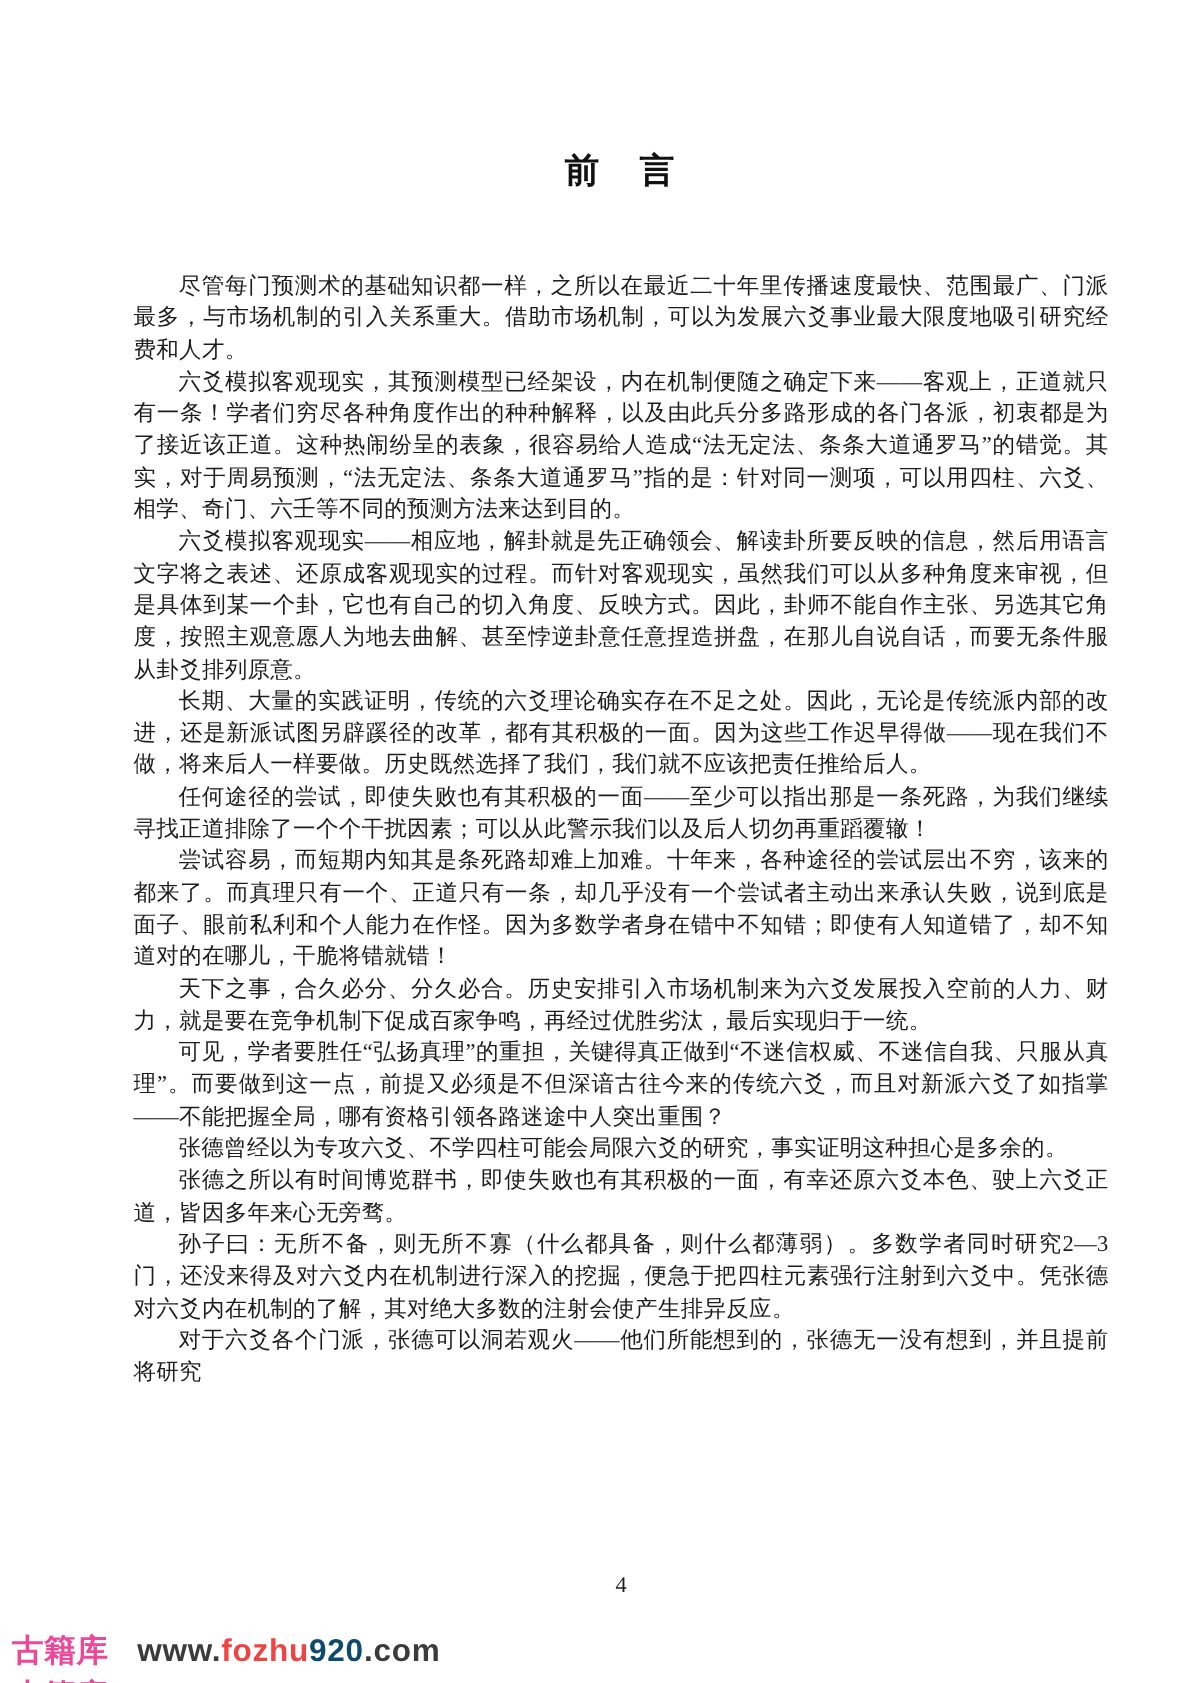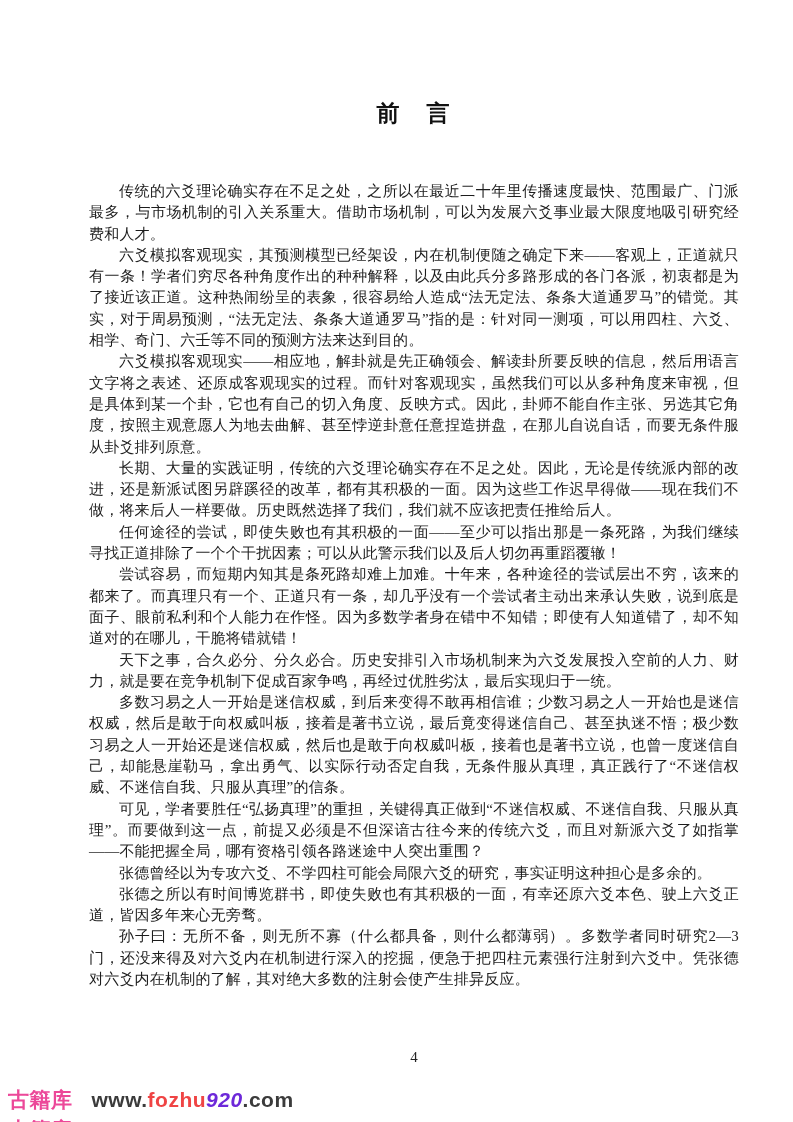--- a/index.html
+++ b/index.html
@@ -58,42 +58,42 @@
     font-weight: bold;
     font-size: 21px;
     white-space: nowrap;
     letter-spacing: 0.5px;
   }
   .wm-main   { top: 1086px; }
   .wm-clipped{ top: 1116px; }
   .wm-name { color: #ec4899; margin-right: 19px; }
   .wm-url  { color: #3b3b3b; }
   .wm-green{ color: #ef4444; }
-  .wm-red  { color: #6d28d9; font-style: italic; }
+  .wm-red  { color: #0c4a6e; }
 </style>
 </head>
 <body>
 
 <div class="page">
 
   <h1 class="title">前　言</h1>
 
   <div class="content">
-      <p class="para">传统的六爻理论确实存在不足之处，之所以在最近二十年里传播速度最快、范围最广、门派最多，与市场机制的引入关系重大。借助市场机制，可以为发展六爻事业最大限度地吸引研究经费和人才。</p>
+      <p class="para">尽管每门预测术的基础知识都一样，之所以在最近二十年里传播速度最快、范围最广、门派最多，与市场机制的引入关系重大。借助市场机制，可以为发展六爻事业最大限度地吸引研究经费和人才。</p>
       <p class="para">六爻模拟客观现实，其预测模型已经架设，内在机制便随之确定下来——客观上，正道就只有一条！学者们穷尽各种角度作出的种种解释，以及由此兵分多路形成的各门各派，初衷都是为了接近该正道。这种热闹纷呈的表象，很容易给人造成“法无定法、条条大道通罗马”的错觉。其实，对于周易预测，“法无定法、条条大道通罗马”指的是：针对同一测项，可以用四柱、六爻、相学、奇门、六壬等不同的预测方法来达到目的。</p>
       <p class="para">六爻模拟客观现实——相应地，解卦就是先正确领会、解读卦所要反映的信息，然后用语言文字将之表述、还原成客观现实的过程。而针对客观现实，虽然我们可以从多种角度来审视，但是具体到某一个卦，它也有自己的切入角度、反映方式。因此，卦师不能自作主张、另选其它角度，按照主观意愿人为地去曲解、甚至悖逆卦意任意捏造拼盘，在那儿自说自话，而要无条件服从卦爻排列原意。</p>
       <p class="para">长期、大量的实践证明，传统的六爻理论确实存在不足之处。因此，无论是传统派内部的改进，还是新派试图另辟蹊径的改革，都有其积极的一面。因为这些工作迟早得做——现在我们不做，将来后人一样要做。历史既然选择了我们，我们就不应该把责任推给后人。</p>
       <p class="para">任何途径的尝试，即使失败也有其积极的一面——至少可以指出那是一条死路，为我们继续寻找正道排除了一个个干扰因素；可以从此警示我们以及后人切勿再重蹈覆辙！</p>
       <p class="para">尝试容易，而短期内知其是条死路却难上加难。十年来，各种途径的尝试层出不穷，该来的都来了。而真理只有一个、正道只有一条，却几乎没有一个尝试者主动出来承认失败，说到底是面子、眼前私利和个人能力在作怪。因为多数学者身在错中不知错；即使有人知道错了，却不知道对的在哪儿，干脆将错就错！</p>
       <p class="para">天下之事，合久必分、分久必合。历史安排引入市场机制来为六爻发展投入空前的人力、财力，就是要在竞争机制下促成百家争鸣，再经过优胜劣汰，最后实现归于一统。</p>
-      <p class="para">多数习易之人一开始是迷信权威，到后来变得不敢再相信谁；少数习易之人一开始也是迷信权威，然后是敢于向权威叫板，接着是著书立说，最后竟变得迷信自己、甚至执迷不悟；极少数习易之人一开始还是迷信权威，然后也是敢于向权威叫板，接着也是著书立说，也曾一度迷信自己，却能悬崖勒马，拿出勇气、以实际行动否定自我，无条件服从真理，真正践行了“不迷信权威、不迷信自我、只服从真理”的信条。</p>
       <p class="para">可见，学者要胜任“弘扬真理”的重担，关键得真正做到“不迷信权威、不迷信自我、只服从真理”。而要做到这一点，前提又必须是不但深谙古往今来的传统六爻，而且对新派六爻了如指掌——不能把握全局，哪有资格引领各路迷途中人突出重围？</p>
       <p class="para">张德曾经以为专攻六爻、不学四柱可能会局限六爻的研究，事实证明这种担心是多余的。</p>
       <p class="para">张德之所以有时间博览群书，即使失败也有其积极的一面，有幸还原六爻本色、驶上六爻正道，皆因多年来心无旁骛。</p>
       <p class="para">孙子曰：无所不备，则无所不寡（什么都具备，则什么都薄弱）。多数学者同时研究2—3门，还没来得及对六爻内在机制进行深入的挖掘，便急于把四柱元素强行注射到六爻中。凭张德对六爻内在机制的了解，其对绝大多数的注射会使产生排异反应。</p>
+      <p class="para">对于六爻各个门派，张德可以洞若观火——他们所能想到的，张德无一没有想到，并且提前将研究</p>
     </div>
 
   <div class="page-number">4</div>
 
   <div class="watermark wm-main">
     <span class="wm-name">古籍库</span><span class="wm-url"><span>www.</span><span class="wm-green">fozhu</span><span class="wm-red">920</span><span>.com</span></span>
   </div>
 
   <div class="watermark wm-clipped">
     <span class="wm-name">古籍库</span><span class="wm-url"><span>www.</span><span class="wm-green">fozhu</span><span class="wm-red">920</span><span>.com</span></span>

